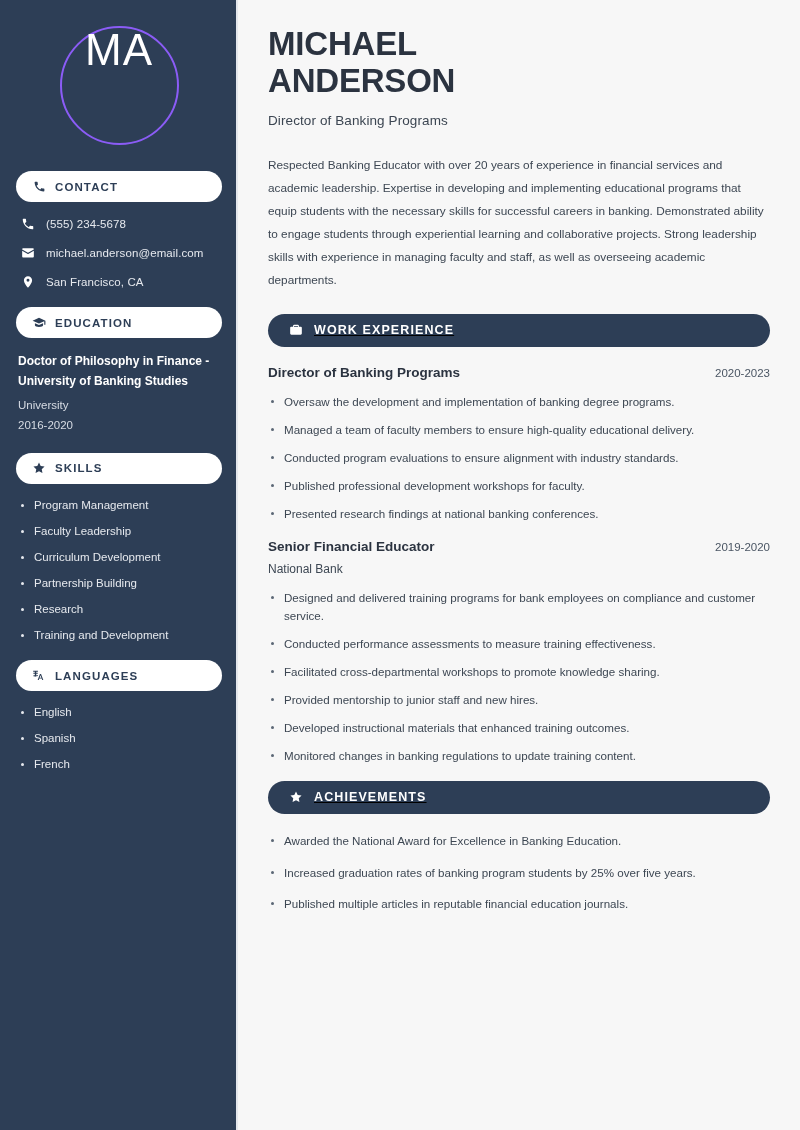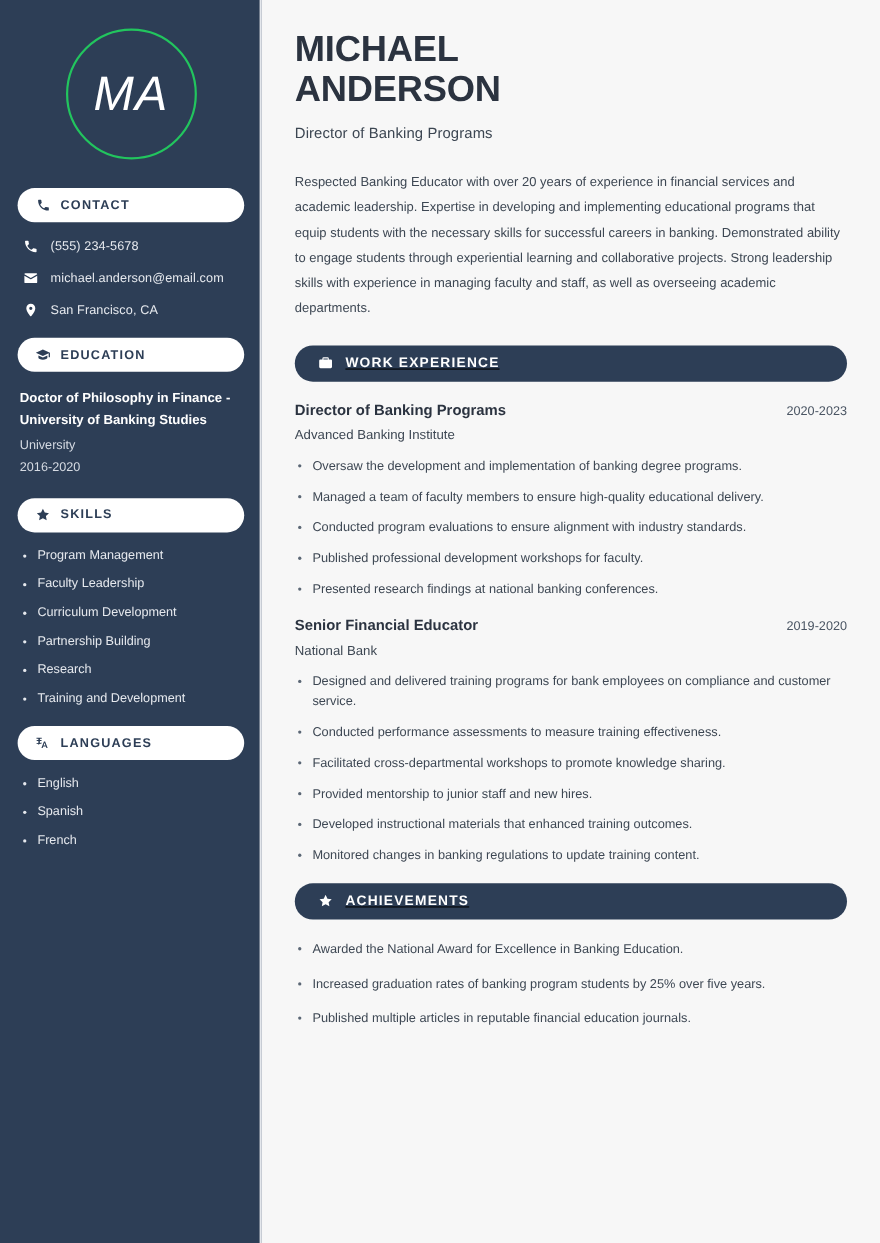--- a/index.html
+++ b/index.html
@@ -44,25 +44,23 @@
   .monogram-wrap {
     display: flex;
     justify-content: center;
     padding-top: 26px;
     padding-bottom: 26px;
   }
   .monogram {
     width: 119px;
     height: 119px;
     border-radius: 50%;
-    border: 2px solid #22c55e;
-    display: flex;
-    align-items: center;
+    border: 2px solid #8b5cf6;
+    display: flex;
     justify-content: center;
-    font-style: italic;
   }
   .monogram-text {
     font-size: 44px;
     font-weight: 400;
     letter-spacing: 1px;
     color: #ffffff;
     line-height: 1;
   }
 
   
@@ -380,21 +378,20 @@
             </svg>
         </span>
         <span class="bar-label">WORK EXPERIENCE</span>
       </div>
 
       <div class="job">
         <div class="job-head">
           <span class="job-role">Director of Banking Programs</span>
           <span class="job-dates">2020-2023</span>
         </div>
-        <div class="job-company">Advanced Banking Institute</div>
         <ul class="job-list">
           <li>Oversaw the development and implementation of banking degree programs.</li>
           <li>Managed a team of faculty members to ensure high-quality educational delivery.</li>
           <li>Conducted program evaluations to ensure alignment with industry standards.</li>
           <li>Published professional development workshops for faculty.</li>
           <li>Presented research findings at national banking conferences.</li>
         </ul>
       </div>
 
       <div class="job">

